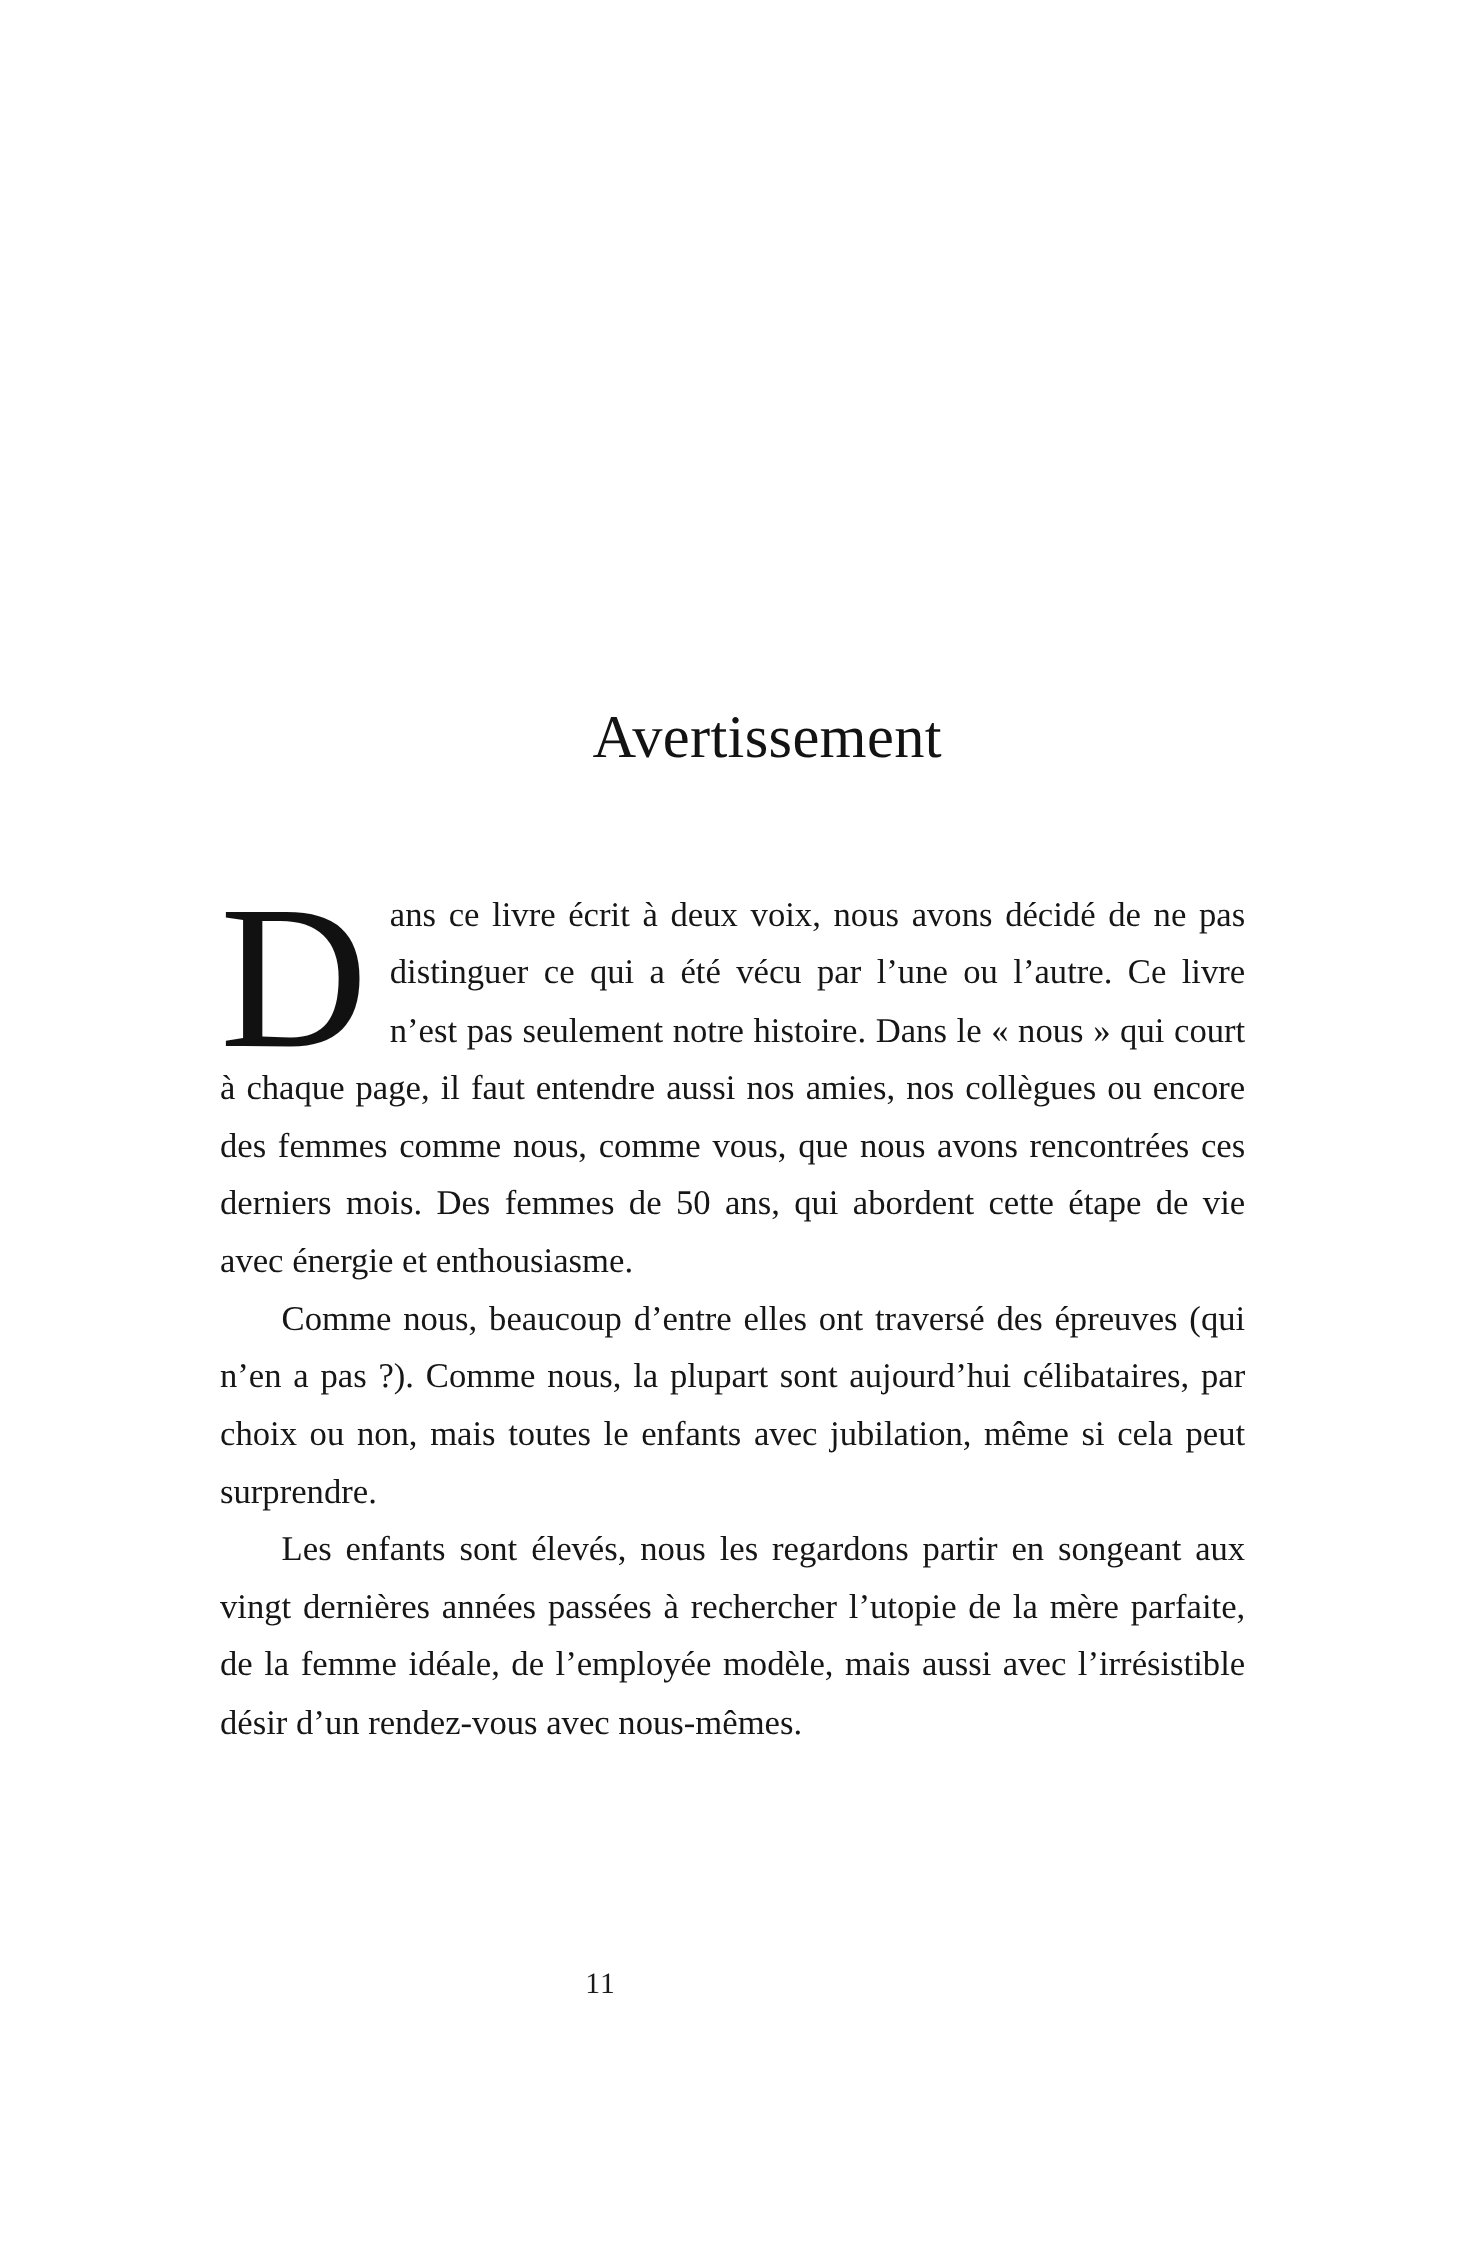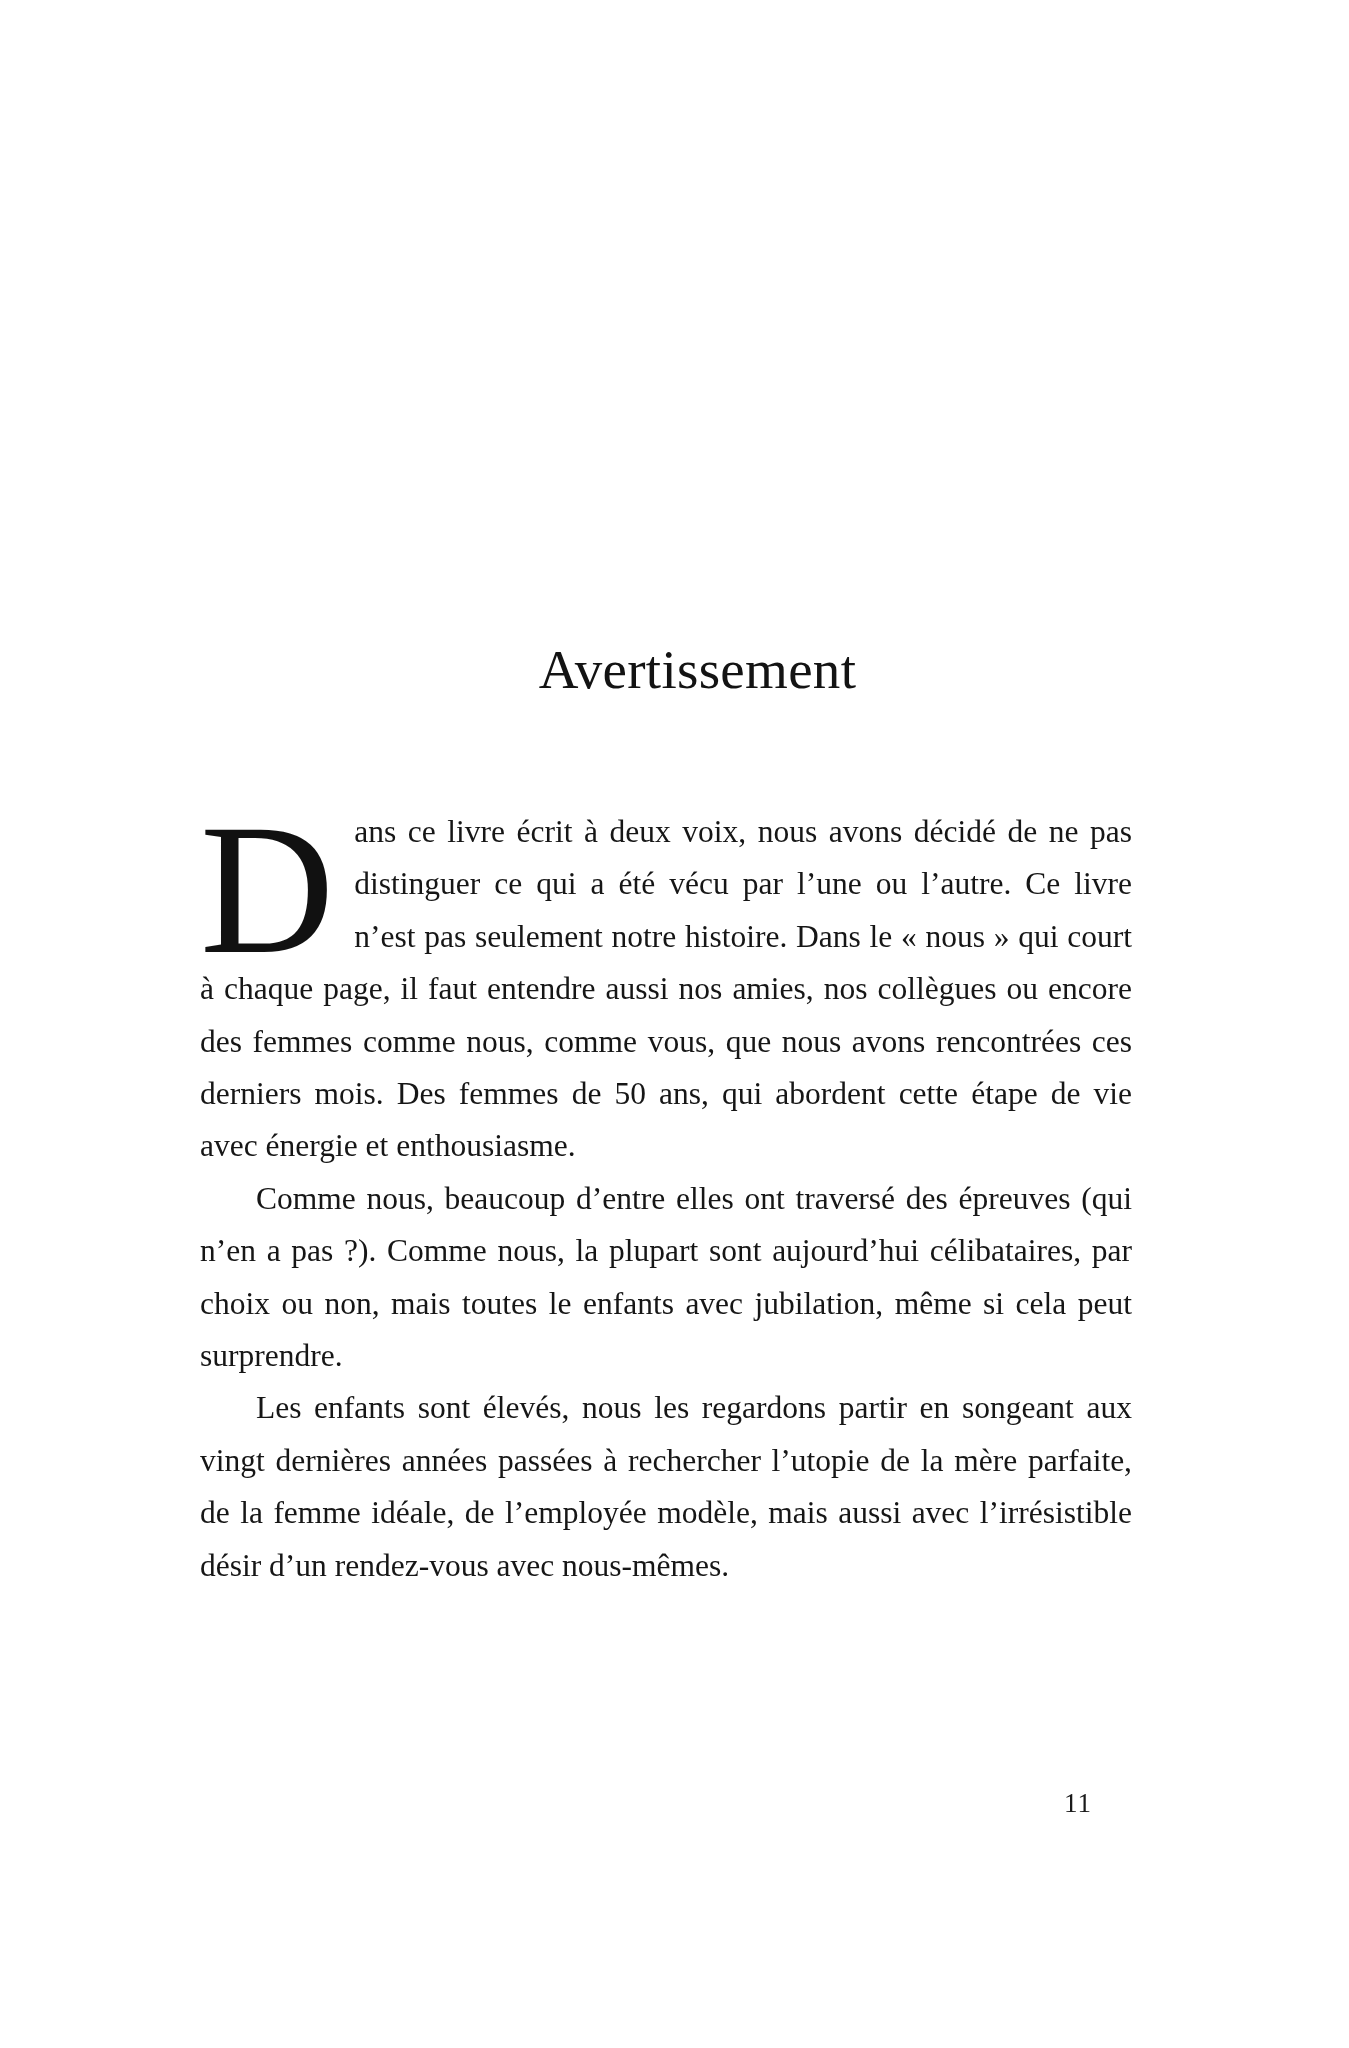--- a/index.html
+++ b/index.html
@@ -77,21 +77,21 @@
 
   
   .para { text-align-last: left; }
 
   
   .folio {
     position: absolute;
     top: 1786px;
     left: 0;
     width: 1092px;
-    text-align: right;
+    text-align: center;
     font-size: 27px;
     line-height: 34px;
     color: #1a1a1a;
     letter-spacing: 1px;
   }
 </style>
 </head>
 <body>
 
 <div class="page">

